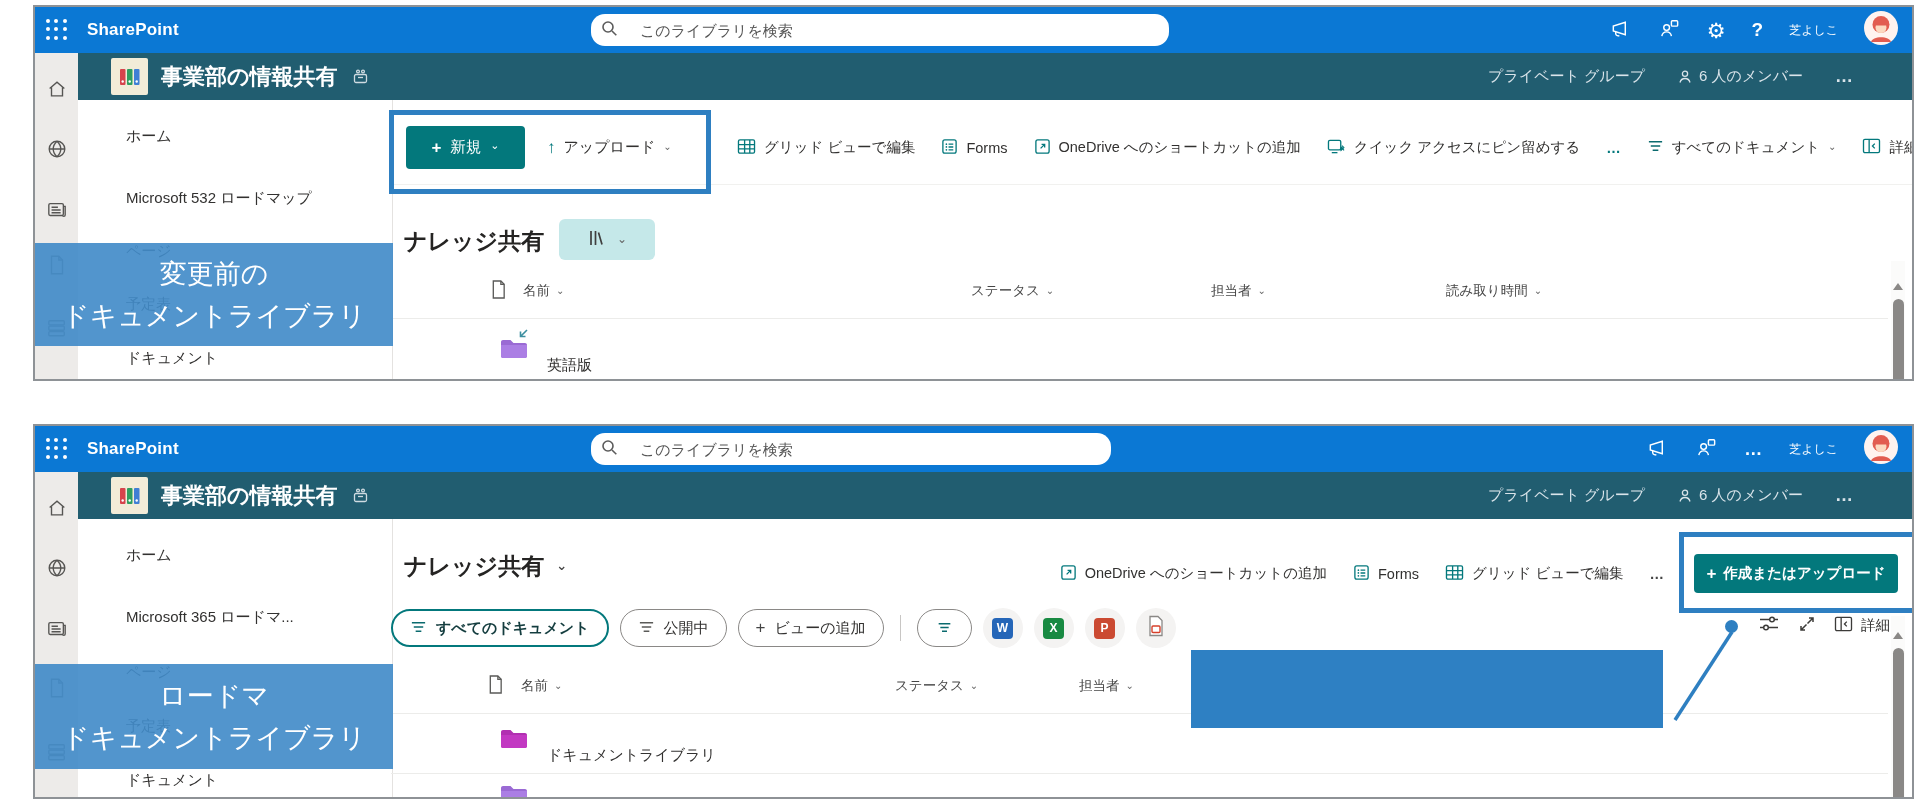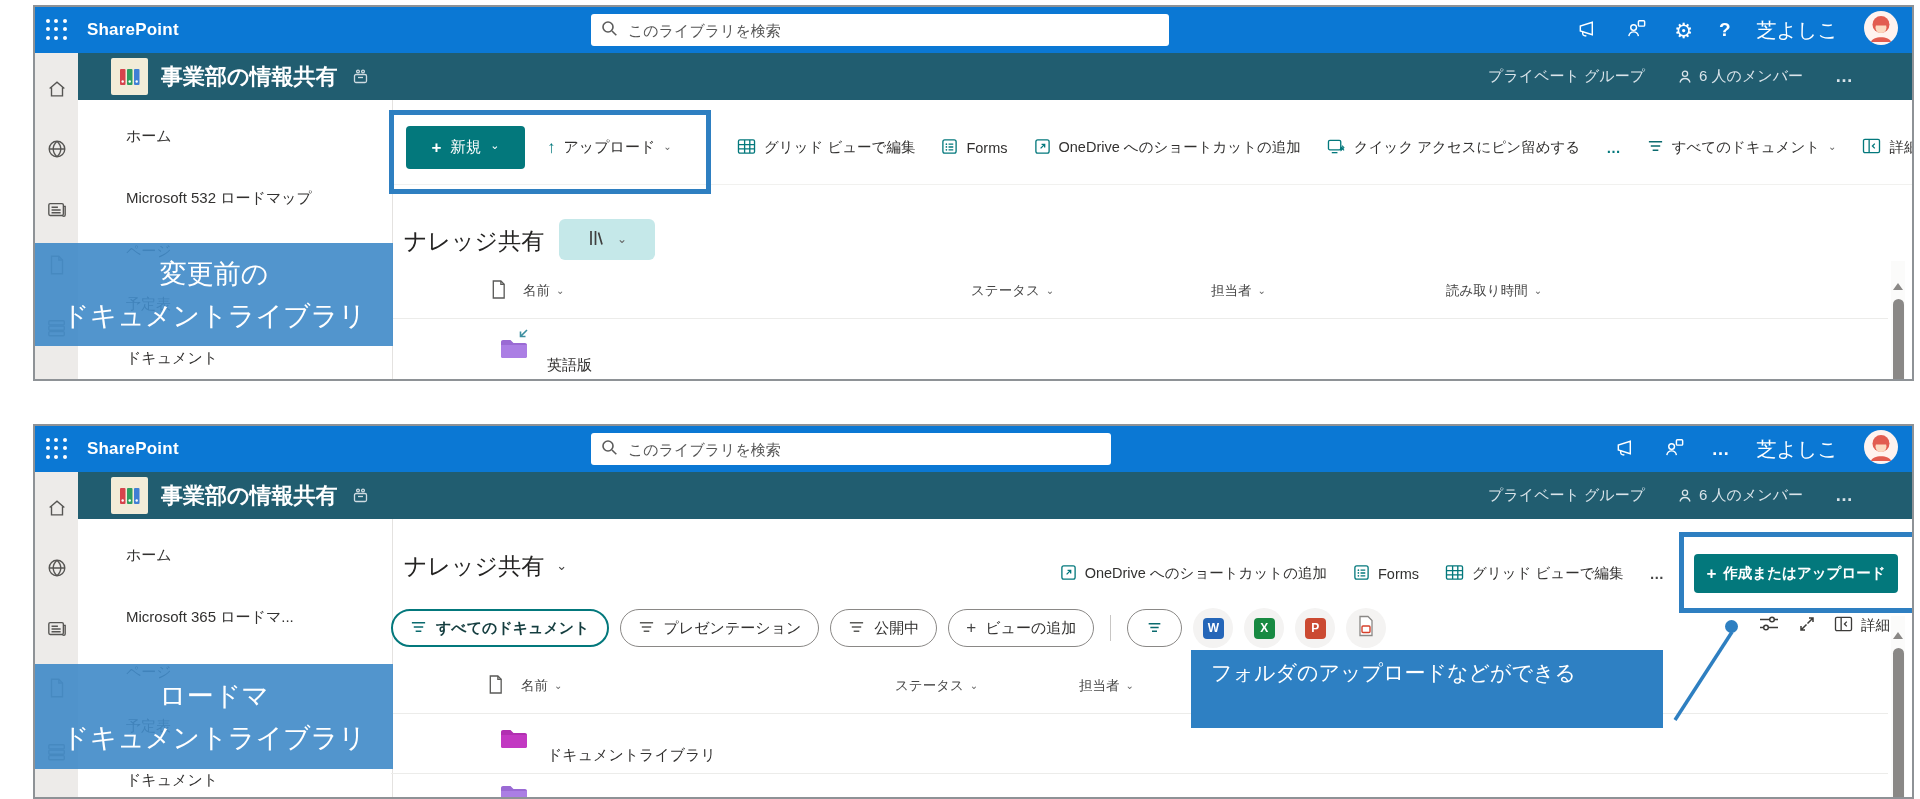--- a/index.html
+++ b/index.html
@@ -7,25 +7,25 @@
   #canvas{position:relative;width:1920px;height:799px;overflow:hidden;background:#fff;}
   .shot{position:absolute;left:33px;width:1881px;background:#fff;border:2px solid #8e9296;overflow:hidden;box-sizing:border-box;}
   #shot-before{top:5px;height:376px;}
   #shot-after{top:424px;height:375px;}
   [data-interactable="true"]{cursor:pointer;}
   
   .suitebar{position:absolute;top:0;left:0;right:0;height:46px;background:#0b78d4;}
   .waffle{position:absolute;left:11px;top:12px;width:22px;height:22px;display:grid;grid-template-columns:repeat(3,1fr);gap:3px;}
   .waffle span{width:4px;height:4px;background:#fff;border-radius:50%;}
   .brand{position:absolute;left:52px;top:0;height:46px;display:flex;align-items:center;color:#fff;font-weight:700;font-size:17px;letter-spacing:.2px;}
-  .search{position:absolute;left:556px;top:7px;height:32px;background:#fff;border-radius:3px;display:flex;align-items:center;padding:0 10px;gap:8px;box-sizing:border-box;}
+  .search{position:absolute;left:556px;top:7px;height:32px;background:#fff;border-radius:14px;display:flex;align-items:center;padding:0 10px;gap:20px;box-sizing:border-box;}
   .search input{border:0;outline:0;flex:1;font-size:15px;color:#333;background:transparent;font-family:inherit;}
   .search input::placeholder{color:#555;opacity:1;}
   .sicons{position:absolute;right:14px;top:0;height:46px;display:flex;align-items:center;gap:26px;color:#fff;}
-  .uname{font-size:20px;white-space:nowrap;}
+  .uname{font-size:12px;white-space:nowrap;}
   .sdots{font-size:18px;font-weight:700;letter-spacing:1px;}
   .gear{font-size:21px;line-height:1;}
   .helpq{font-size:19px;font-weight:600;}
   
   .sitehdr{position:absolute;left:43px;right:0;top:46px;height:47px;background:#215d70;display:flex;align-items:center;color:#fff;}
   .slogo{width:37px;height:37px;margin-left:33px;background:#f2ecd8;border-radius:2px;display:flex;align-items:center;justify-content:center;flex:0 0 auto;}
   .stitle{margin-left:13px;font-size:22px;font-weight:700;white-space:nowrap;}
   .sbadge{margin-left:14px;display:flex;align-items:center;}
   .shright{margin-left:auto;margin-right:58px;display:flex;align-items:center;gap:32px;font-size:15px;color:#d9e4ea;white-space:nowrap;justify-content:flex-end;}
   .memb{display:flex;align-items:center;gap:6px;}
@@ -35,21 +35,21 @@
   .nav{position:absolute;left:43px;top:93px;width:315px;bottom:0;background:#fff;border-right:1px solid #e4e2e0;box-sizing:border-box;}
   .nitem{position:absolute;left:48px;font-size:15px;color:#323130;white-space:nowrap;}
   
   .tealbtn{background:#03787c;color:#fff;border-radius:4px;display:flex;align-items:center;justify-content:center;gap:9px;font-size:15.5px;position:absolute;}
   .plus{font-size:17px;font-weight:600;}
   .chevw{font-size:11px;position:relative;top:-2px;}
   .cmditem{display:flex;align-items:center;gap:8px;font-size:14.5px;color:#323130;white-space:nowrap;}
   .chev{font-size:10px;color:#666;position:relative;top:-1px;}
   .hlbox{position:absolute;border:5px solid #2e7fc1;z-index:50;pointer-events:none;}
   .rdiv{position:absolute;height:1px;background:#ececea;}
-  .libtitle{position:absolute;font-size:23px;font-weight:400;color:#252423;display:flex;align-items:center;gap:12px;white-space:nowrap;}
+  .libtitle{position:absolute;font-size:23px;font-weight:700;color:#252423;display:flex;align-items:center;gap:12px;white-space:nowrap;}
   .libbtn{position:absolute;width:96px;height:41px;background:#c5e8e9;border-radius:6px;display:flex;align-items:center;justify-content:center;gap:12px;}
   .colhdr{position:absolute;font-size:13.5px;color:#454545;display:flex;align-items:center;gap:6px;white-space:nowrap;}
   .rowname{position:absolute;font-size:15px;color:#323130;white-space:nowrap;margin-top:13px;}
   
   .pills{position:absolute;display:flex;align-items:center;gap:11px;}
   .pill{height:38px;border:1px solid #8a8886;border-radius:20px;display:flex;align-items:center;gap:9px;padding:0 17px;font-size:15px;color:#323130;background:#fff;white-space:nowrap;box-sizing:border-box;}
   .pill.active{border:2px solid #03787c;color:#143d3f;font-weight:600;}
   .vdiv{width:1px;height:26px;background:#c8c6c4;margin:0 5px;}
   .offcircle{width:40px;height:40px;border-radius:50%;background:#f4f3f2;display:flex;align-items:center;justify-content:center;}
   .osq{width:21px;height:21px;border-radius:4px;color:#fff;font-size:12px;font-weight:700;display:flex;align-items:center;justify-content:center;}
@@ -444,26 +444,20 @@
       <div class="pill active" data-interactable="true">
         <span data-interactable="false"><svg width="17" height="14" viewBox="0 0 18 14" stroke="#0a6a6e" stroke-width="1.8" fill="none">
               <path d="M2 2.5h14M4 7h10M6 11.5h6"></path>
             </svg></span>
         <span>すべてのドキュメント</span>
       </div>
       <div class="pill" data-interactable="true">
         <span data-interactable="false"><svg width="17" height="14" viewBox="0 0 18 14" stroke="#5a5a58" stroke-width="1.8" fill="none">
               <path d="M2 2.5h14M4 7h10M6 11.5h6"></path>
             </svg></span>
-        <span>プレゼンテーション</span>
-      </div>
-      <div class="pill" data-interactable="true">
-        <span data-interactable="false"><svg width="17" height="14" viewBox="0 0 18 14" stroke="#5a5a58" stroke-width="1.8" fill="none">
-              <path d="M2 2.5h14M4 7h10M6 11.5h6"></path>
-            </svg></span>
         <span>公開中</span>
       </div>
       <div class="pill" data-interactable="true">
         <span class="plus" style="color:#444;font-weight:400;" data-interactable="false">+</span>
         <span>ビューの追加</span>
       </div>
       <div class="vdiv" data-interactable="false"></div>
       <div class="pill" style="padding:0 19px;" data-interactable="true">
         <span data-interactable="false"><svg width="15" height="13" viewBox="0 0 18 14" stroke="#0a6a6e" stroke-width="1.8" fill="none">
               <path d="M2 2.5h14M4 7h10M6 11.5h6"></path>
@@ -534,21 +528,20 @@
           <path d="M1 4c0-1.1.9-2 2-2h7.5l3 3H25c1.1 0 2 .9 2 2v11c0 1.1-.9 2-2 2H3c-1.1 0-2-.9-2-2z" fill="#9a6ad4"></path>
           <path d="M1 7h26v11c0 1.1-.9 2-2 2H3c-1.1 0-2-.9-2-2z" fill="#ab7ee4"></path>
         </svg></span>
     <div class="rowname" style="left:512px;top:362px;" data-interactable="true">英語版</div>
 
     <svg class="cline" data-interactable="false">
         <line x1="1697" y1="206" x2="1640" y2="294" stroke="#2e7fc1" stroke-width="3.5"></line>
       </svg>
     <div class="cdot" style="left:1690px;top:194px;" data-interactable="false"></div>
     <div class="callout" style="left:1156px;top:224px;width:472px;height:78px;" data-interactable="false">
-      <div data-interactable="false">フォルダのアップロードなどができる</div>
     </div>
 
     <div class="scrolltrack" style="top:190px;" data-interactable="false">
       <div class="scrollup" style="top:16px;" data-interactable="true"></div>
       <div class="scrollthumb" style="top:32px;" data-interactable="true"></div>
     </div>
 
     <div class="overlaybox" style="top:238px;height:105px;" data-interactable="false">
       <div data-interactable="false">ロードマ</div>
       <div data-interactable="false">ドキュメントライブラリ</div>

